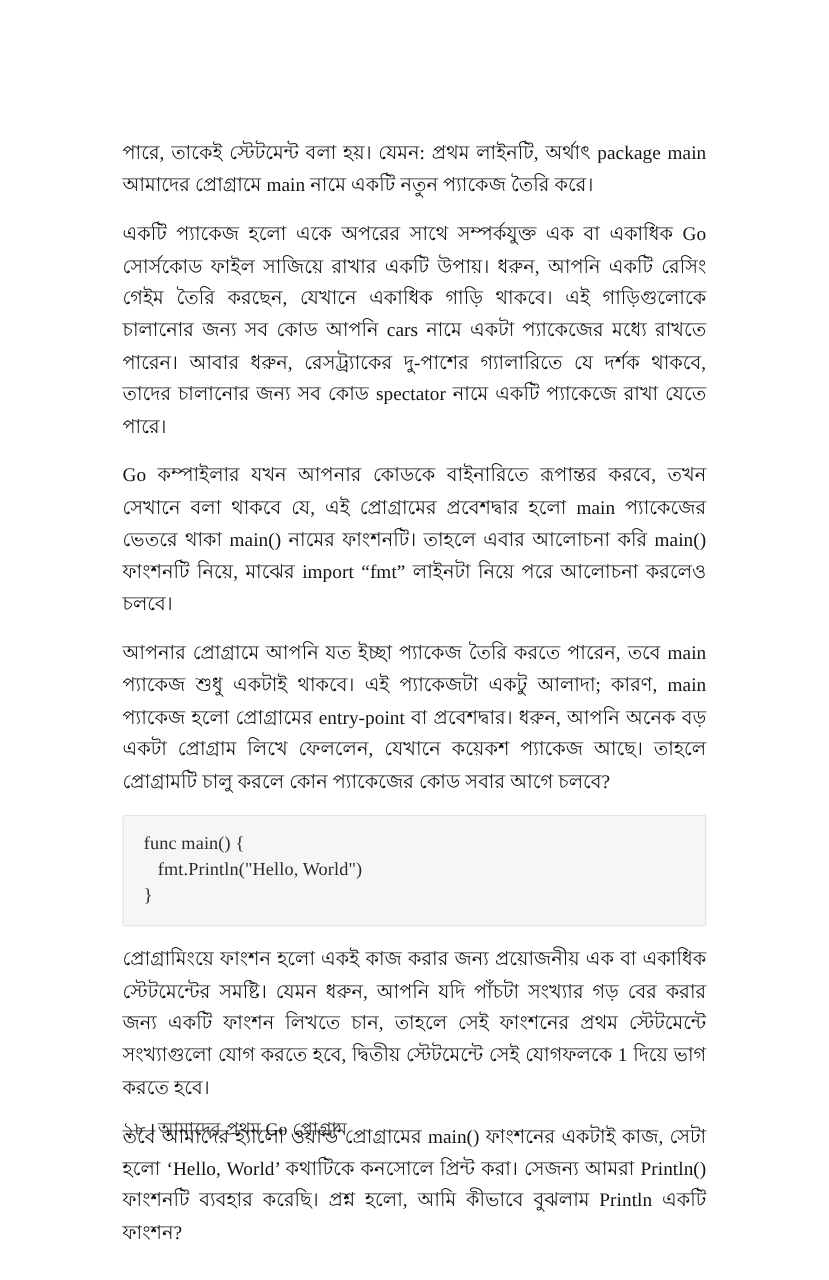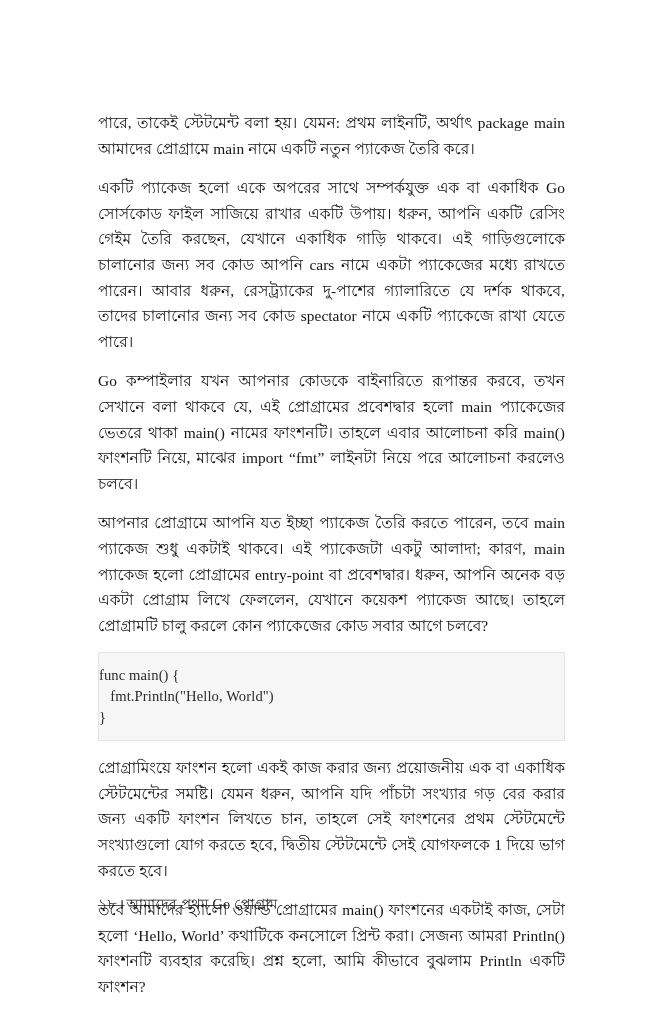--- a/index.html
+++ b/index.html
@@ -38,21 +38,21 @@
     color: #141414;
   }
   p.para:last-of-type {
     margin-bottom: 0;
   }
   .codeblock {
     margin: 6px 0 14px 0;
     background: #f6f6f6;
     border: 1px solid #e4e4e4;
     border-radius: 1px;
-    padding: 12px 14px 12px 0;
+    padding: 12px 14px 12px 16px;
     width: 100%;
     box-sizing: border-box;
   }
   .codeblock pre {
     margin: 0;
     font-family: "Liberation Serif", "DejaVu Serif", serif;
     font-size: 14.6px;
     line-height: 21px;
     color: #2b2b2b;
     white-space: pre;

